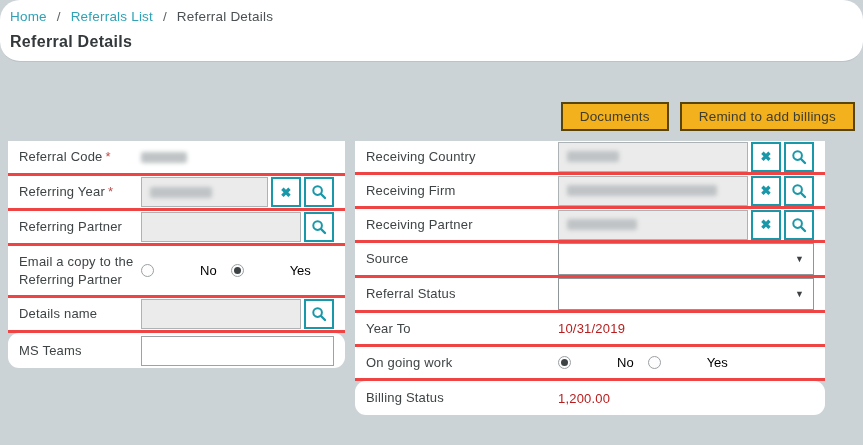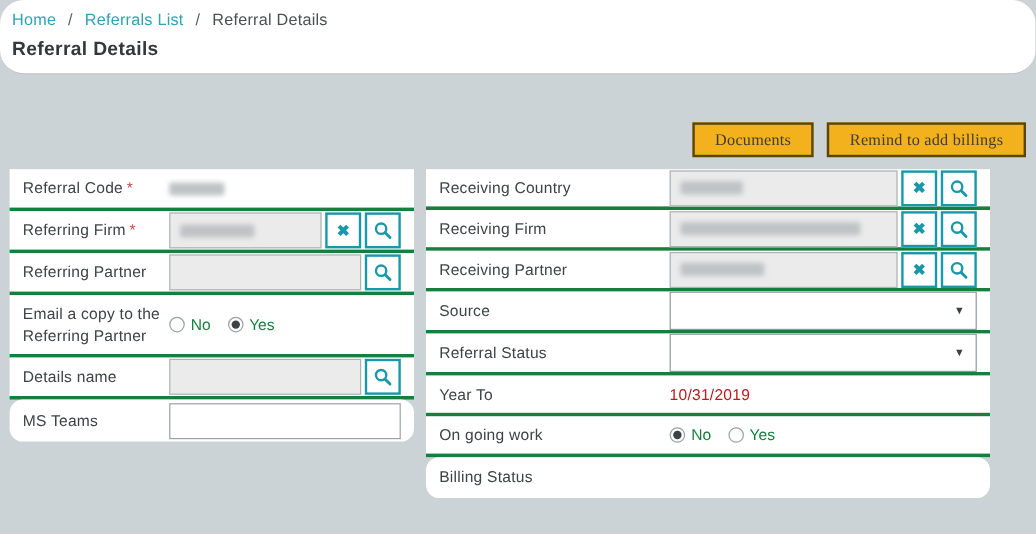--- a/index.html
+++ b/index.html
@@ -27,30 +27,30 @@
   
   .content { position:relative; height:382px; }
   .toolbar {
     position:absolute; top:40px; right:8px;
     display:flex; gap:11px;
   }
   .toolbar button {
     height:29px; padding:0 17px;
     background:#f3b11d; border:2px solid #57450a;
     color:#3f3d2c; font-size:13.5px; letter-spacing:.2px;
-    font-family:Liberation Serif, serif;
+    font-family:Liberation Sans, sans-serif;
     cursor:pointer; white-space:nowrap;
   }
   .panel { position:absolute; top:79px; background:transparent; }
   .panel.left  { left:8px;   width:337px; }
   .panel.right { left:355px; width:470px; }
   .row {
     display:flex; align-items:center;
     background:#ffffff; padding:0 11px;
-    border-bottom:3px solid #15803d;
+    border-bottom:3px solid #ef4444;
   }
   .row:last-child { border-bottom:none;border-radius:11px; }
   .panel.left  .row { min-height:35px; }
   .panel.left  .row.tall { min-height:52px; }
   .panel.right .row { min-height:34px; }
   .panel.left  .flabel { width:122px; flex:none; line-height:1.35; letter-spacing:.2px; }
   .panel.right .flabel { width:192px; flex:none; line-height:1.35; letter-spacing:.2px; }
   .req { color:#be4b49; margin-left:3px; }
   .control { flex:1; display:flex; align-items:center; gap:3px; }
   .input {
@@ -85,21 +85,21 @@
   .radio {
     width:13px; height:13px; border-radius:50%;
     border:1px solid #9aa0a3; background:#fdfdfd;
     display:inline-block; position:relative; margin-right:5px;
     cursor:pointer; flex:none;
   }
   .radio.checked::after {
     content:""; position:absolute; left:2px; top:2px; right:2px; bottom:2px;
     border-radius:50%; background:#3d4245;
   }
-  .radio-label { color:#15803d; margin-right:14px; }
+  .radio-label { color:#000000; margin-right:14px;margin-left:41px; }
 </style>
 </head>
 <body>
 
 <header class="topbar">
   <nav class="breadcrumb">
     <a>Home</a>
     <span class="sep">/</span>
     <a>Referrals List</a>
     <span class="sep">/</span>
@@ -118,21 +118,21 @@
   <section class="panel left">
 
     <div class="row">
       <span class="flabel"><span>Referral Code</span><span class="req">*</span></span>
       <div class="control">
         <span class="redacted" style="width:46px;"></span>
       </div>
     </div>
 
     <div class="row">
-      <span class="flabel"><span>Referring Firm</span><span class="req">*</span></span>
+      <span class="flabel"><span>Referring Year</span><span class="req">*</span></span>
       <div class="control">
         <div class="input gray">
           <span class="redacted" style="width:62px;"></span>
         </div>
         <button class="icon-btn">
             <span class="x">✖</span>
           </button>
         <button class="icon-btn">
           <svg width="16" height="16" viewBox="0 0 16 16">
               <circle cx="6.6" cy="6.6" r="4.3" fill="none" stroke="#1898a9" stroke-width="2"></circle>
@@ -279,16 +279,19 @@
           <span class="radio checked"></span>
           <span class="radio-label">No</span>
           <span class="radio"></span>
           <span class="radio-label">Yes</span>
         </div>
       </div>
     </div>
 
     <div class="row">
       <span class="flabel">Billing Status</span>
+      <div class="control">
+        <span class="value-text">1,200.00</span>
+      </div>
     </div>
 
   </section>
 </div>
 
 </body></html>

